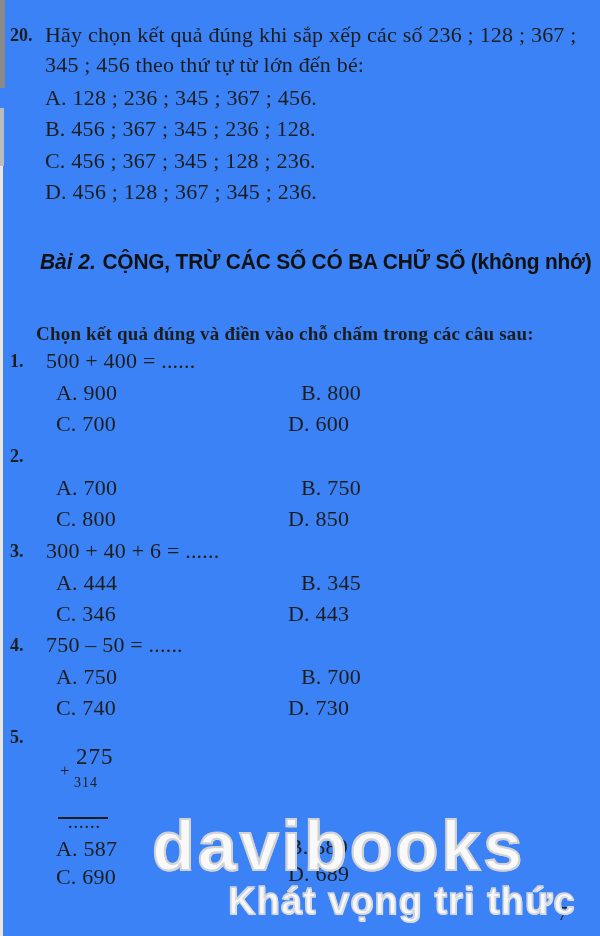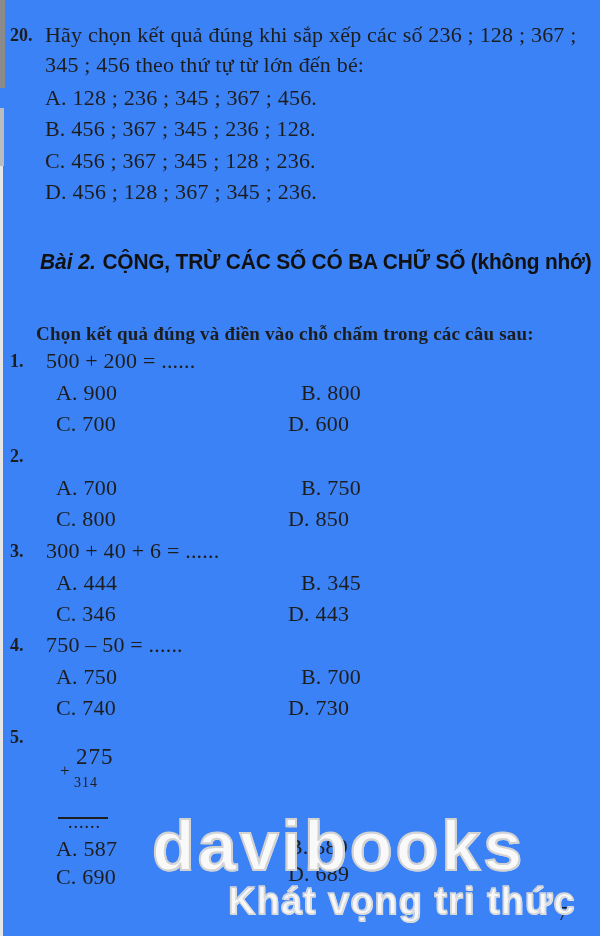--- a/index.html
+++ b/index.html
@@ -177,21 +177,21 @@
   </section>
 
   <h1 class="lesson-heading" style="margin:0;">
     <span class="lesson-label">Bài 2.</span><span class="lesson-title">CỘNG, TRỪ CÁC SỐ CÓ BA CHỮ SỐ (không nhớ)</span>
   </h1>
 
   <p class="instruction" style="margin:8px;">Chọn kết quả đúng và điền vào chỗ chấm trong các câu sau:</p>
 
   <section class="mcq q1">
     <span class="qnum">1.</span>
-    <span class="body-text stem">500 + 200 = ......</span>
+    <span class="body-text stem">500 + 400 = ......</span>
     <span class="body-text opt-a">A. 900</span>
     <span class="body-text opt-b">B. 800</span>
     <span class="body-text opt-c">C. 700</span>
     <span class="body-text opt-d">D. 600</span>
   </section>
 
   <section class="mcq q2">
     <span class="qnum">2.</span>
     <span class="body-text opt-a">A. 700</span>
     <span class="body-text opt-b">B. 750</span>

